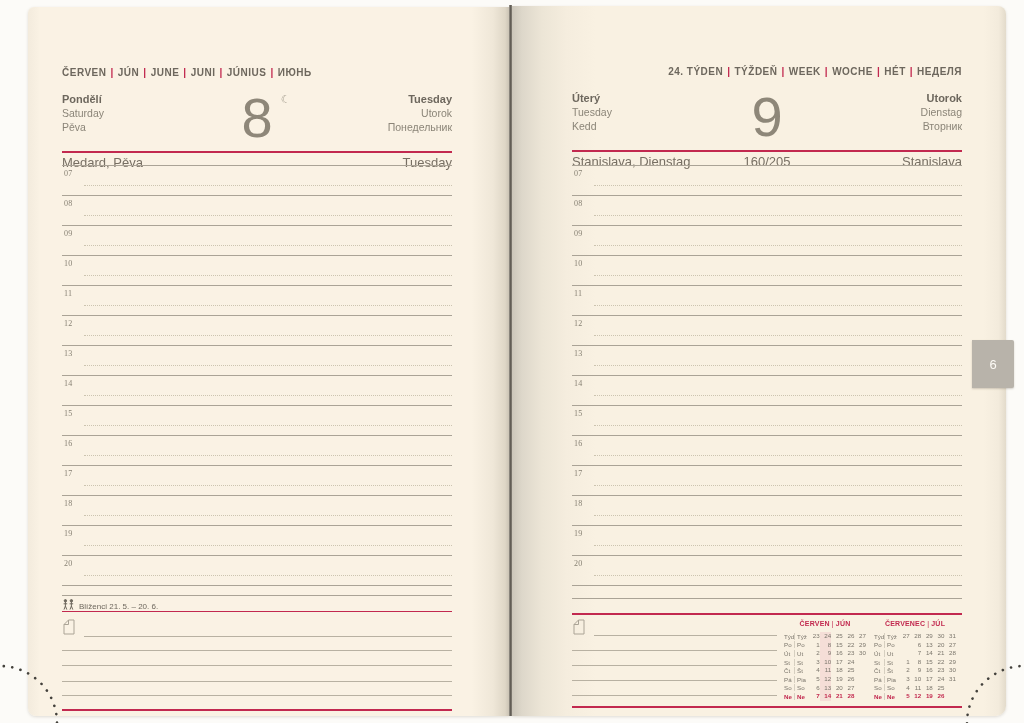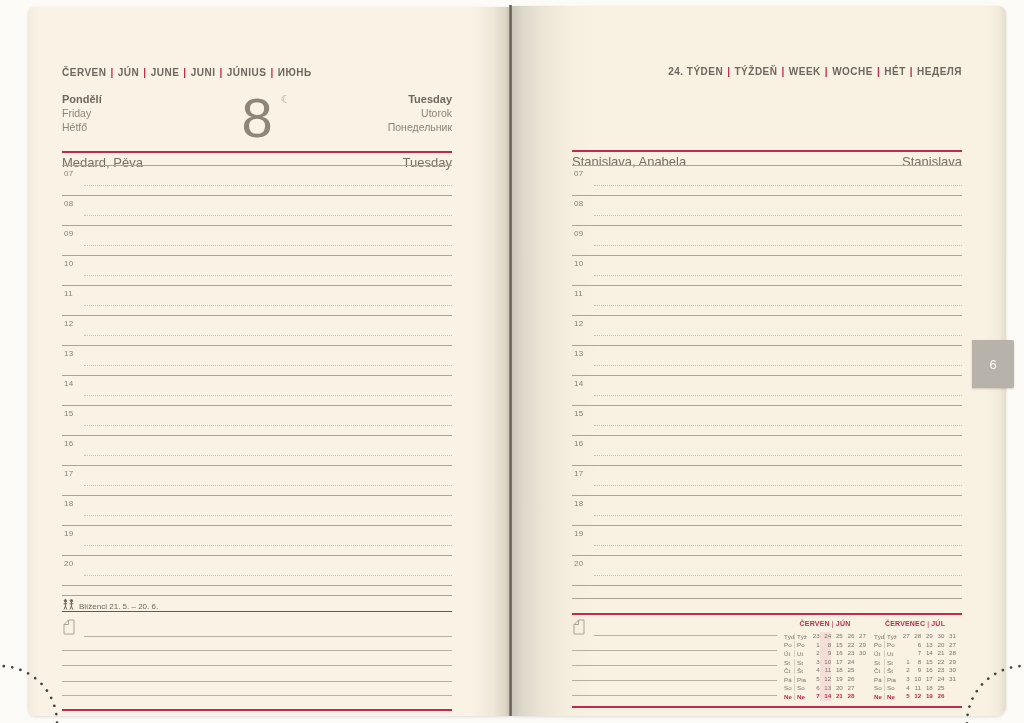--- a/index.html
+++ b/index.html
@@ -53,21 +53,21 @@
   .nameday-row { position:absolute; top:116px; left:0; right:0; height:12px;
                  font-size:13px; color:#776f63; }
   .nameday-row .nd-c { position:absolute; left:0; right:0; text-align:center; }
   .nameday-row .nd-r { position:absolute; right:0; }
   .nameday-row .nd-l { position:absolute; left:0; }
 
   
   .hours { position:absolute; left:0; right:0; border-bottom:1px solid #aaa396; }
   .page-left  .hours { top:126px; }
   .page-right .hours { top:127px; }
-  .hour-row { position:relative; height:30px; border-top:1px solid #aaa396; }
+  .hour-row { position:relative; height:30px; border-top:1px solid #aaa396;font-family:Liberation Serif, serif; }
   .hour-label { position:absolute; left:2px; top:3px; font-size:8px; color:#878173; letter-spacing:.3px; }
   .hour-dotted { position:absolute; left:22px; right:0; top:19px; border-bottom:1px dotted #ccc4b0; }
 
   
   .zodiac-row { position:absolute; top:556px; left:0; right:0; height:17px;
     border-top:1px solid #aaa396; border-bottom:1.6px solid #c2294f; }
   .zodiac-row .z-inner { position:absolute; top:3px; left:0; display:flex; align-items:center; gap:4px;
     font-size:8px; color:#6d675d; }
 
   
@@ -117,22 +117,22 @@
 
 <div class="scene">
 
   <div class="page page-left">
     <div class="content">
       <div class="months-header" id="left-months"><span class="hdr-seg">ČERVEN</span><span class="hdr-sep">|</span><span class="hdr-seg">JÚN</span><span class="hdr-sep">|</span><span class="hdr-seg">JUNE</span><span class="hdr-sep">|</span><span class="hdr-seg">JUNI</span><span class="hdr-sep">|</span><span class="hdr-seg">JÚNIUS</span><span class="hdr-sep">|</span><span class="hdr-seg">ИЮНЬ</span></div>
 
       <div class="day-header">
         <div class="names names-left" id="l-names-local">
             <div class="n0">Pondělí</div>
-            <div class="n1">Friday</div>
-            <div class="n2">Hétfő</div>
+            <div class="n1">Saturday</div>
+            <div class="n2">Pěva</div>
           </div>
         <div class="big-day">
           <span class="day-number">8</span>
           <span class="moon">☾</span>
         </div>
         <div class="names names-right" id="l-names-foreign">
             <div class="n0">Tuesday</div>
             <div class="n1">Utorok</div>
             <div class="n2">Понедельник</div>
           </div>
@@ -242,25 +242,41 @@
       </div>
     </div>
   </div>
 
   <div class="spine"></div>
 
   <div class="page page-right">
     <div class="content">
       <div class="months-header right-align" id="right-week"><span class="hdr-seg">24. TÝDEN</span><span class="hdr-sep">|</span><span class="hdr-seg">TÝŽDEŇ</span><span class="hdr-sep">|</span><span class="hdr-seg">WEEK</span><span class="hdr-sep">|</span><span class="hdr-seg">WOCHE</span><span class="hdr-sep">|</span><span class="hdr-seg">HÉT</span><span class="hdr-sep">|</span><span class="hdr-seg">НЕДЕЛЯ</span></div>
 
+      <div class="day-header">
+        <div class="names names-left" id="r-names-local">
+            <div class="n0">Úterý</div>
+            <div class="n1">Tuesday</div>
+            <div class="n2">Kedd</div>
+          </div>
+        <div class="big-day">
+          <span class="day-number">9</span>
+        </div>
+        <div class="names names-right" id="r-names-foreign">
+            <div class="n0">Utorok</div>
+            <div class="n1">Dienstag</div>
+            <div class="n2">Вторник</div>
+          </div>
+      </div>
 
       <div class="red-rule rule-top"></div>
 
       <div class="nameday-row">
-        <span class="nd-l">Stanislava, Anabela</span>
+        <span class="nd-l">Stanislava, Dienstag</span>
+        <span class="nd-c">160/205</span>
         <span class="nd-r">Stanislava</span>
       </div>
 
       <div class="hours" id="right-hours">
           <div class="hour-row">
             <span class="hour-label">07</span>
             <div class="hour-dotted"></div>
           </div>
           <div class="hour-row">
             <span class="hour-label">08</span>

